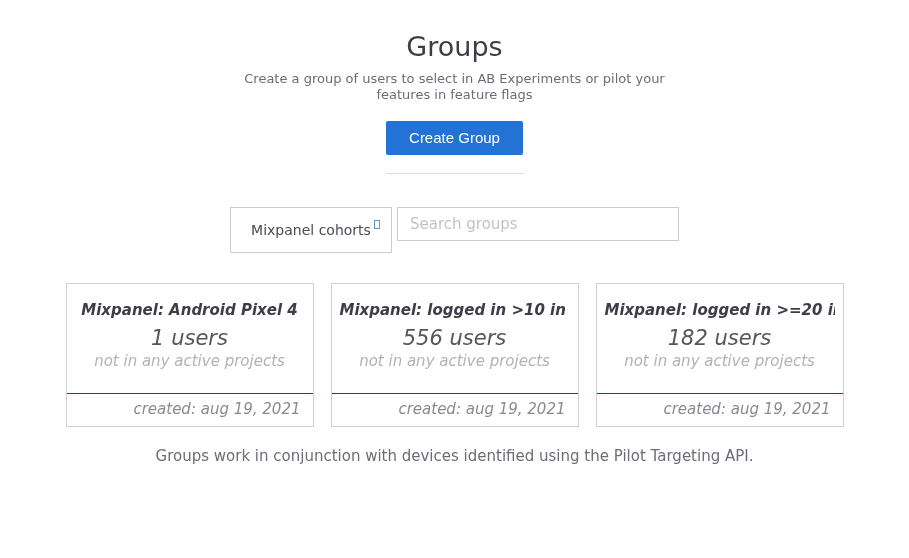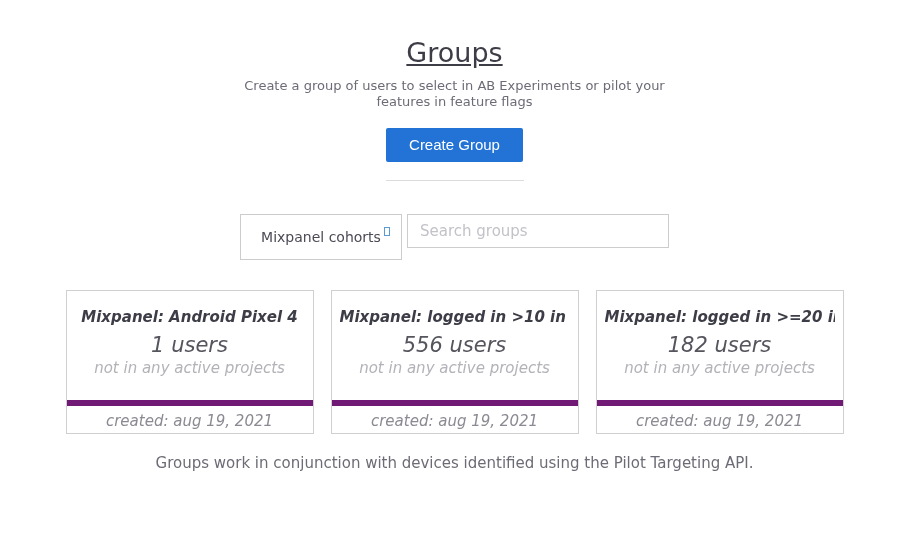--- a/index.html
+++ b/index.html
@@ -10,26 +10,25 @@
   }
   .page {
     width: 909px;
     height: 558px;
     margin: 0 auto;
     padding-top: 28px;
     text-align: center;
     overflow: hidden;
   }
   .page-title {
-    margin: 8px;
+    margin: 2px;
     font-size: 27px;
     font-weight: 400;
     color: #3d3d47;
     line-height: 34px;
-    text-decoration: underline;
   }
   .page-subtitle {
     width: 450px;
     margin: 7px auto 0;
     font-size: 13px;
     line-height: 1.25;
     color: #6c6c76;
   }
   .create-btn {
     margin-top: 17px;
@@ -71,21 +70,21 @@
   .tofu-icon {
     position: absolute;
     right: 11px;
     top: 12px;
     width: 6px;
     height: 9px;
     border: 1px solid #5b9bd5;
     display: inline-block;
   }
   .search-input {
-    width: 262px;
+    width: 282px;
     height: 34px;
     border: 1px solid #cccccc;
     padding: 0 12px;
     font-size: 15px;
     font-family: "DejaVu Sans", "Liberation Sans", sans-serif;
     color: #4b4b55;
     outline: none;
   }
   .search-input::placeholder { color: #c2c2c8; }
   .cards-row {
@@ -117,24 +116,24 @@
     margin-top: 7px;
     font-size: 21px;
     color: #55555e;
   }
   .card-note {
     margin-top: 2px;
     font-size: 15px;
     color: #b2b2b8;
   }
   .card-footer {
-    border-top: 6px solid #701a75;
+    border-top: 1px solid #701a75;
     height: 33px;
     padding: 6px 12px 16px;
-    text-align: center;
+    text-align: right;
     font-size: 15px;
     color: #8a8a92;
   }
   .info-text {
     margin-top: 20px;
     font-size: 15px;
     color: #6c6c76;
     text-align: center;
   }
   .learn-link {

